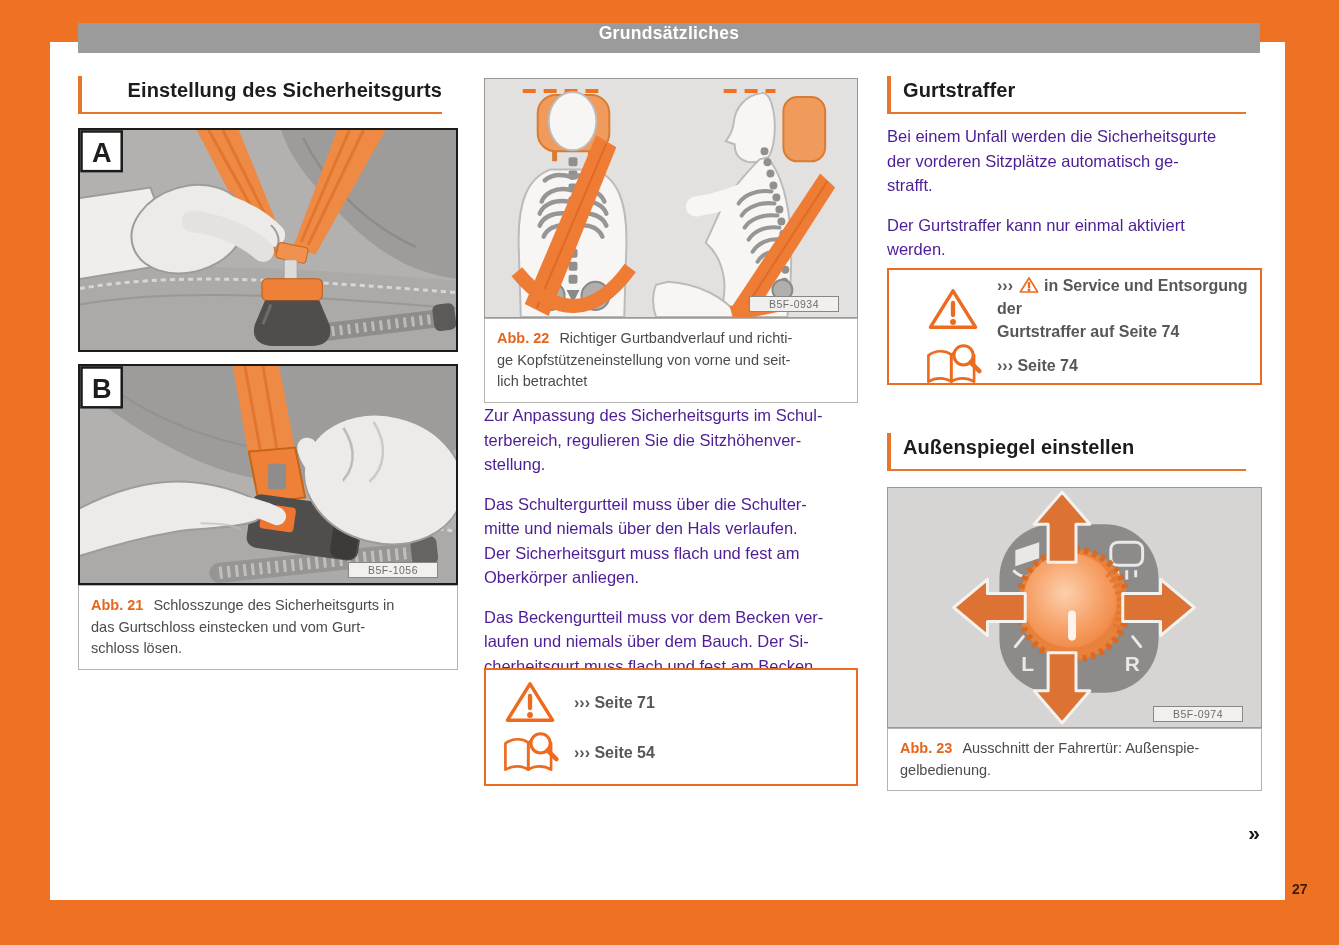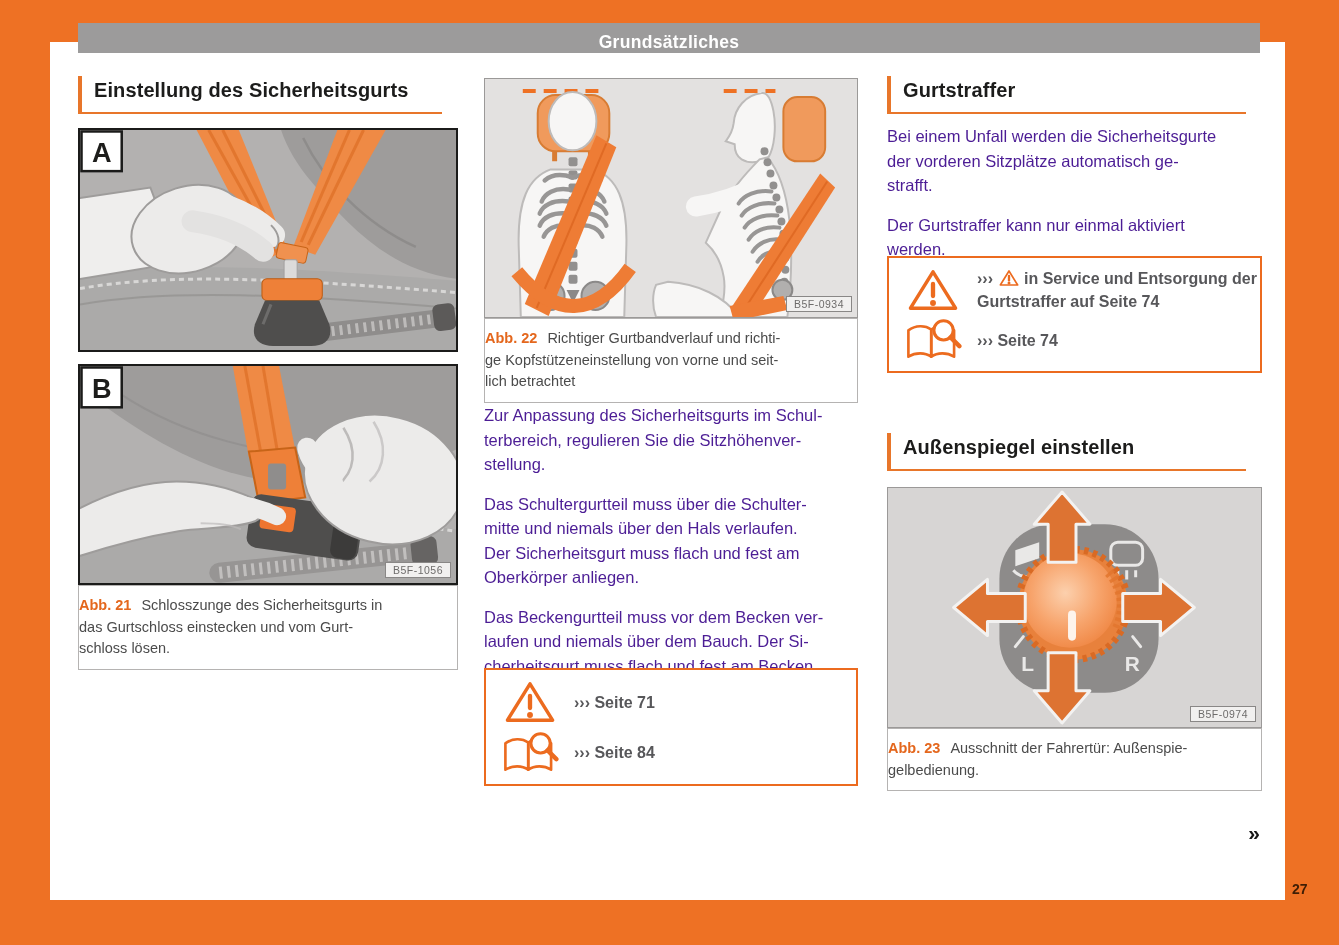--- a/index.html
+++ b/index.html
@@ -8,46 +8,46 @@
     position: relative; width: 1339px; height: 945px; overflow: hidden;
     background: #ee7124;
     font-family: "Liberation Sans", sans-serif;
   }
   .page {
     position: absolute; left: 50px; top: 42px; width: 1235px; height: 858px;
     background: #ffffff;
   }
   .header-bar {
     position: absolute; left: 78px; top: 23px; width: 1182px; height: 30px;
-    background: #9c9b9b; display: flex; align-items: flex-end; justify-content: center;
+    background: #9c9b9b; display: flex; align-items: flex-start; justify-content: center;
   }
   .header-title { color:#ffffff; font-weight:bold; font-size:17.5px; letter-spacing:.3px; }
 
   .hd-wrap {
     position: absolute; border-left: 4px solid #e8762a; border-bottom: 2px solid #e8762a;
     padding: 2px 0 9px 12px; background: #fff;
   }
   .hd { font-weight: bold; font-size: 20px; line-height: 25px; color: #1c1c1b; letter-spacing:.1px; }
 
   .para-col { position: absolute; }
   .para-col p { font-size: 16.5px; line-height: 24.5px; color:#4c1d95; white-space: pre-line; margin: 0 0 15px 0; }
 
   .fig { position: absolute; background:#fff; overflow:hidden; }
   .fig svg { display:block; width:100%; height:100%; }
   .fig-dark  { border: 2.5px solid #1b1b1a; }
   .fig-light { border: 1.5px solid #9b9998; }
   .code-tag {
-    position: absolute; right: 5px; bottom: 5px;
+    position: absolute; right: 18px; bottom: 5px;
     border: 1px solid #898786; background: #f1f0ef; color: #6e6c6b;
-    font-size: 10.5px; line-height: 14px; padding: 0 7px; letter-spacing: .5px;
+    font-size: 10.5px; line-height: 14px; padding: 0 19px; letter-spacing: .5px;
   }
 
   .cap-box {
     position: absolute; border: 1px solid #b5b3b2; background: #fff;
-    padding: 9px 0; font-size: 14.5px; line-height: 21.5px; color: #4b4b4b;
+    padding: 9px 12px; font-size: 14.5px; line-height: 21.5px; color: #4b4b4b;
   }
   .cap-tag { color:#e4671d; font-weight:bold; padding-right: 10px; }
   .pre { white-space: pre-line; }
 
   .notice {
     position: absolute; border: 2.5px solid #ec6b1f; background:#fff;
     display:flex; flex-direction:column; justify-content: space-evenly; padding: 4px 0;
   }
   .notice-row { display:flex; align-items:center; }
   .notice-icon { flex: 0 0 88px; display:flex; justify-content:center; }
@@ -62,21 +62,21 @@
 </head>
 <body>
 
 <div class="canvas">
   <div class="page"></div>
 
   <div class="header-bar">
     <span class="header-title">Grundsätzliches</span>
   </div>
 
-  <div class="hd-wrap" style="left:78px; top:76px; width:364px;">
+  <div class="hd-wrap" style="left:78px; top:76px; width:364px;text-align:right;">
     <div class="hd">Einstellung des Sicherheitsgurts</div>
   </div>
 
   <div class="fig fig-dark" style="left:78px; top:128px; width:380px; height:224px;">
     <svg viewBox="0 0 374 222" preserveAspectRatio="none">
       <rect width="374" height="222" fill="#b3b1b0"></rect>
       <path d="M168,0 H374 V150 C308,142 266,96 230,52 C216,35 206,18 200,0 Z" fill="#9e9c9b"></path>
       <path d="M222,8 C242,50 282,94 334,118" stroke="#848281" stroke-width="2.5" fill="none" opacity=".6"></path>
       <path d="M0,148 C90,132 200,138 374,152 V222 H0 Z" fill="#abaaa9"></path>
       <path d="M0,160 C90,144 200,150 374,164" stroke="#d8d7d6" stroke-width="3" stroke-dasharray="5 4" fill="none"></path>
@@ -274,37 +274,37 @@
       <span class="notice-icon">
         <svg width="58" height="44" viewBox="0 0 66 50">
           <g fill="none" stroke="#ec6b1f" stroke-width="3" stroke-linejoin="round" stroke-linecap="round">
             <path d="M5,14 C13,8 24,8 31,13 V44 C24,39 13,39 5,44 Z"></path>
             <path d="M57,14 C49,8 38,8 31,13 V44 C38,39 49,39 57,44 Z"></path>
           </g>
           <circle cx="45" cy="14" r="11" fill="#ffffff" stroke="#ec6b1f" stroke-width="3.5"></circle>
           <path d="M53,22 L63,32" stroke="#ec6b1f" stroke-width="5" stroke-linecap="round"></path>
         </svg>
       </span>
-      <div class="notice-text pre">››› Seite 84</div>
+      <div class="notice-text pre">››› Seite 54</div>
     </div>
   </div>
 
   <div class="hd-wrap" style="left:887px; top:76px; width:359px;">
     <div class="hd">Gurtstraffer</div>
   </div>
 
   <div class="para-col" style="left:887px; top:124px; width:380px;">
     <p>Bei einem Unfall werden die Sicherheitsgurte
 der vorderen Sitzplätze automatisch ge-
 strafft.</p>
     <p>Der Gurtstraffer kann nur einmal aktiviert
 werden.</p>
   </div>
 
-  <div class="notice" style="left:887px; top:256px; width:375px; height:117px;">
+  <div class="notice" style="left:887px; top:268px; width:375px; height:117px;padding-left:20px;">
     <div class="notice-row">
       <span class="notice-icon">
         <svg width="52" height="46" viewBox="0 0 60 52">
           <path d="M30,5 L56,47 H4 Z" fill="none" stroke="#ec6b1f" stroke-width="4" stroke-linejoin="round"></path>
           <path d="M30,19 V33" stroke="#ec6b1f" stroke-width="5" stroke-linecap="round"></path>
           <circle cx="30" cy="41" r="3.4" fill="#ec6b1f"></circle>
         </svg>
       </span>
       <div class="notice-text"><span>›››</span><svg class="tri-inline" width="20" height="18" viewBox="0 0 60 52">
             <path d="M30,5 L56,47 H4 Z" fill="none" stroke="#ec6b1f" stroke-width="5" stroke-linejoin="round"></path>

